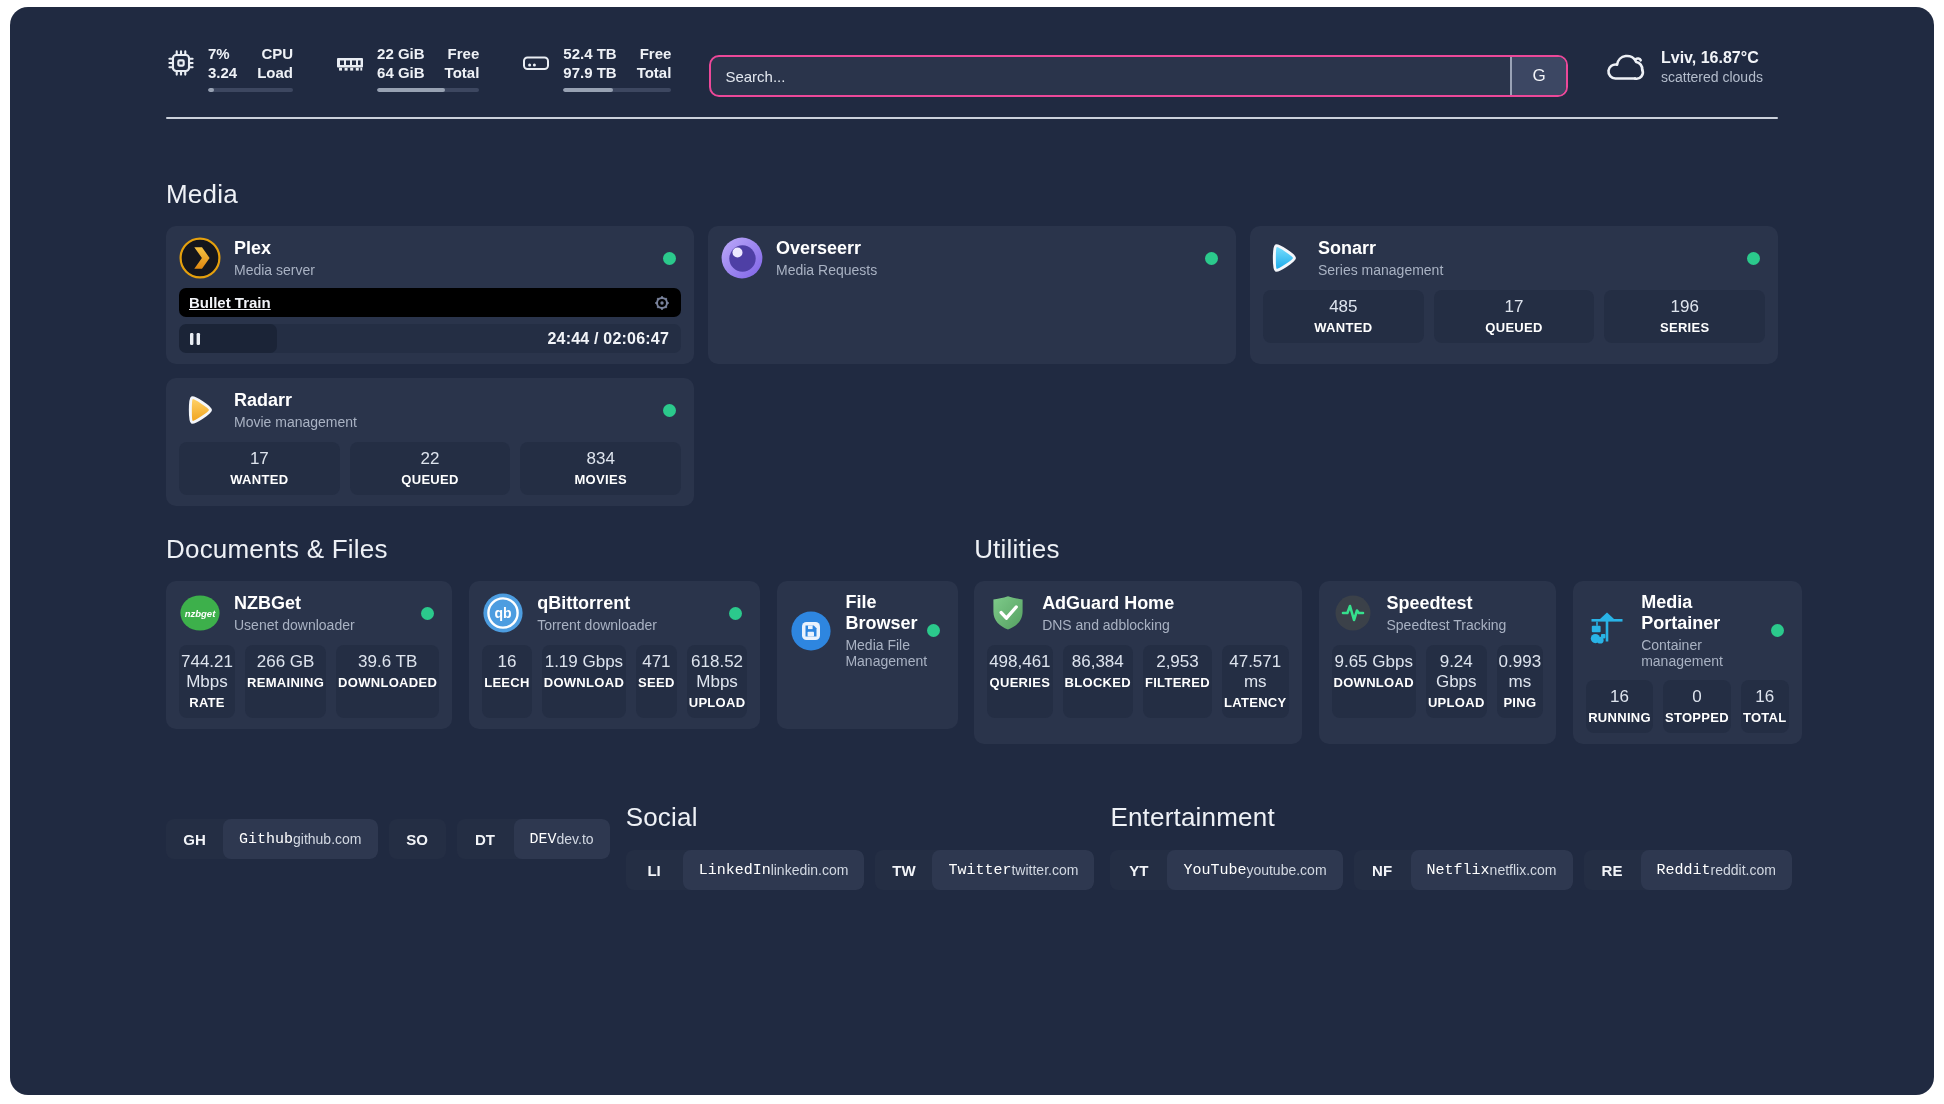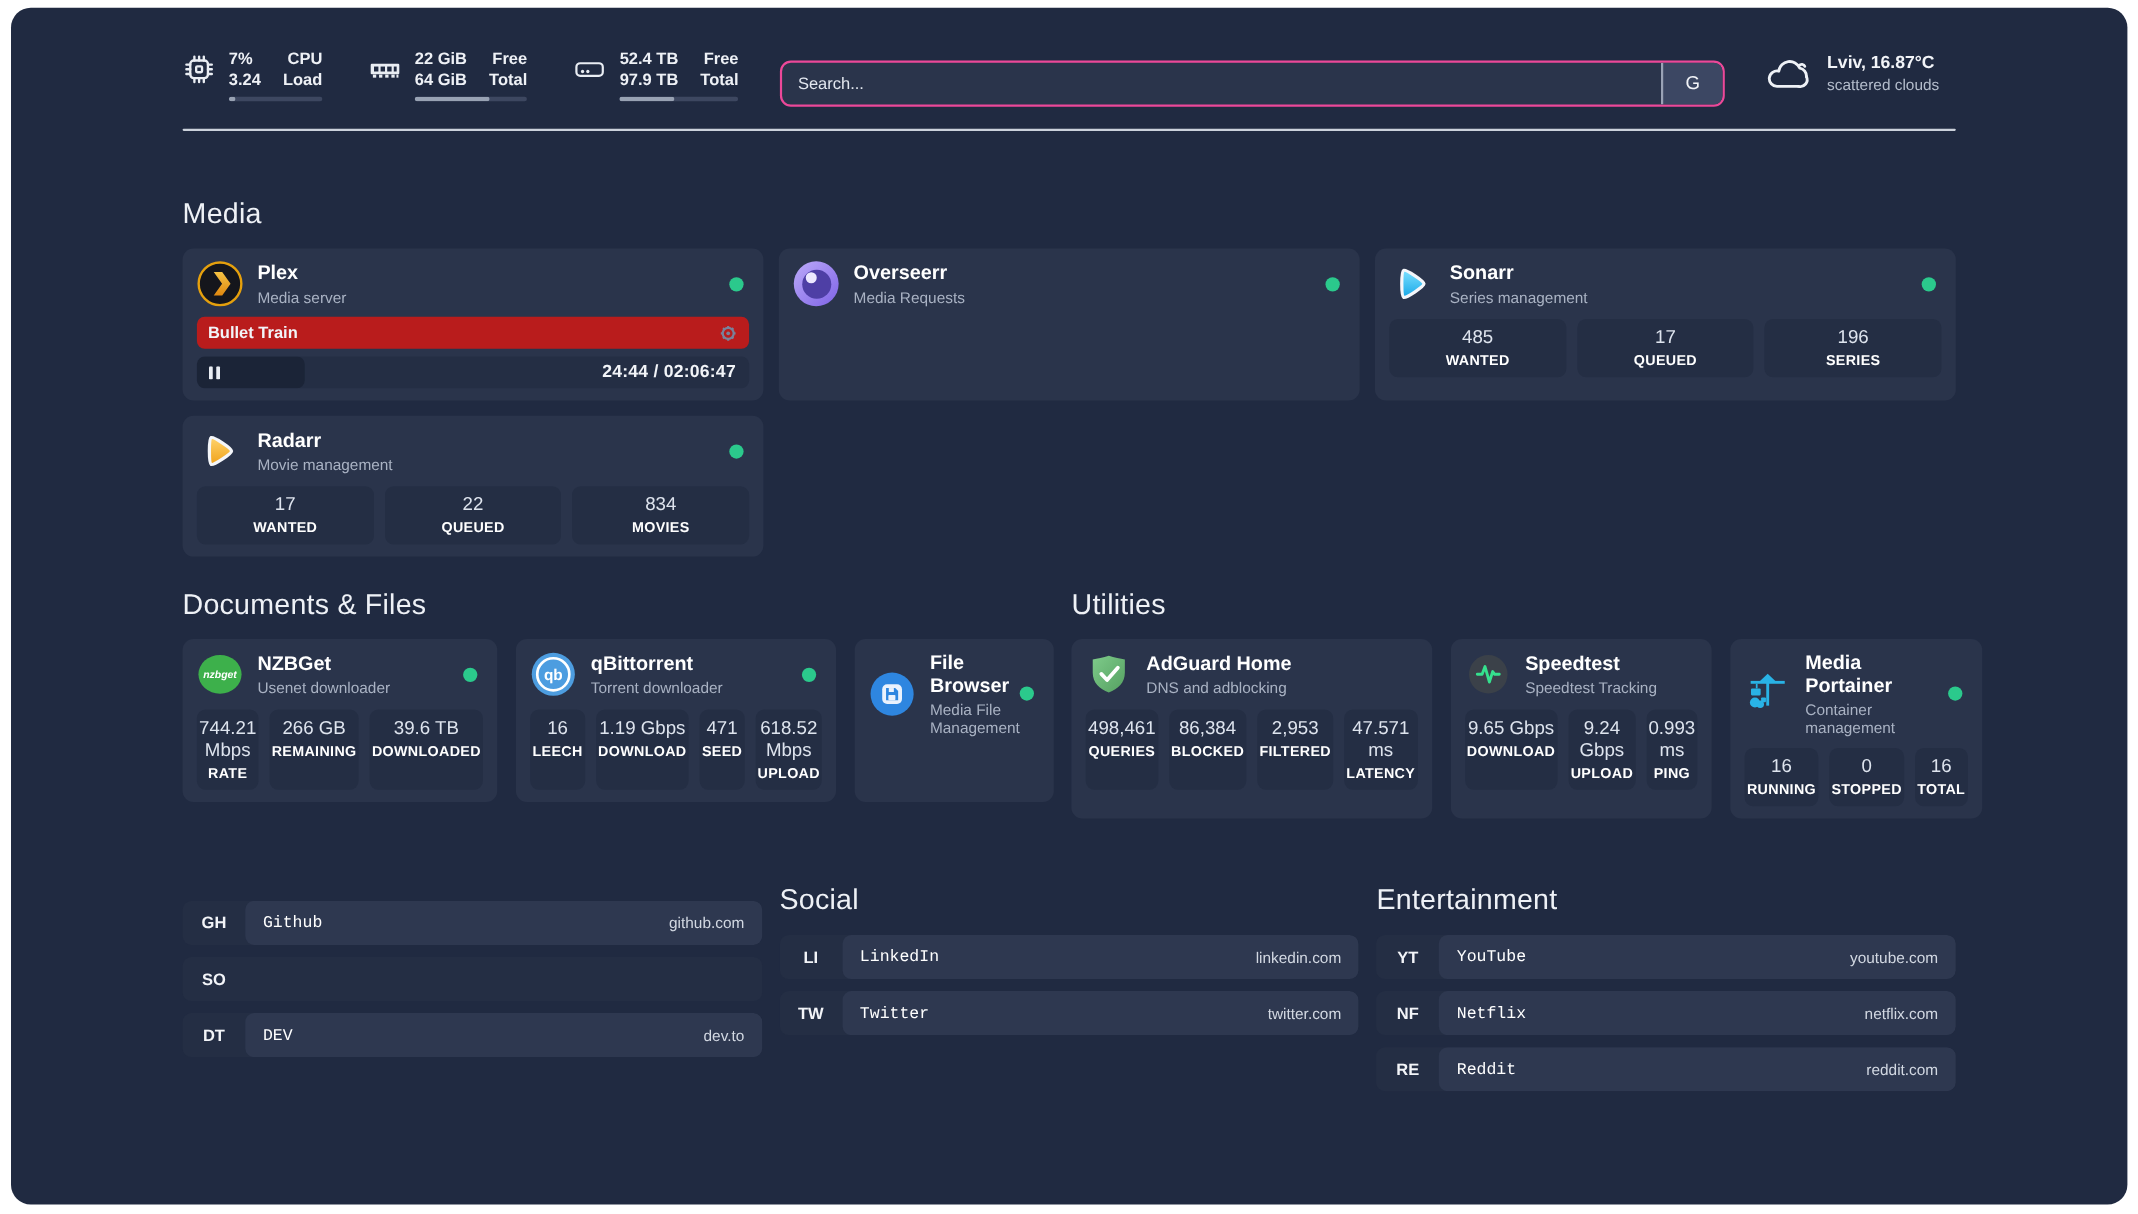--- a/index.html
+++ b/index.html
@@ -58,33 +58,33 @@
   .card-title { font-size:18px; font-weight:600; color:#fff; }
   .card-sub { font-size:14px; color:#a9b2c3; margin-top:3px; }
   .dot { width:13px; height:13px; border-radius:50%; background:#2bc98c; margin-right:5px; flex:0 0 13px; }
 
   .stats { display:flex; gap:10px; margin-top:11px; }
   .stat { flex:1; background:#242e44; border-radius:8px; text-align:center; padding:7px 2px 8px; }
   .stat-value { font-size:17px; color:#dee4ee; }
   .stat-label { font-size:13px; font-weight:700; margin-top:3px; letter-spacing:.3px; color:#fff; }
 
   
-  .np-row { margin-top:9px; background:#b91c1c; border-radius:7px; height:29px; display:flex;
-    align-items:center; padding:0 10px; font-size:15px; font-weight:600; color:#f2f4f8; }
+  .np-row { margin-top:9px; background:#000000; border-radius:7px; height:29px; display:flex;
+    align-items:center; padding:0 10px; font-size:15px; font-weight:600; color:#f2f4f8;text-decoration:underline; }
   .np-row .sp { flex:1; }
   .gear { width:18px; height:18px; }
   .progress-row { margin-top:7px; background:#242e44; border-radius:7px; height:29px; position:relative; overflow:hidden; }
   .progress-fill { position:absolute; left:0; top:0; bottom:0; background:#1b2437; border-radius:7px; }
   .pause { position:absolute; left:11px; top:50%; transform:translateY(-50%); width:11px; height:12px; }
   .progress-time { position:absolute; right:12px; top:50%; transform:translateY(-50%);
     font-size:16px; font-weight:600; color:#f2f4f8; letter-spacing:.2px; }
 
   
   .bottom-grid { display:grid; grid-template-columns:1fr 1fr 1fr; gap:16px; margin-top:58px; }
-  .link-stack { display:flex; flex-direction:column; gap:11px; margin-top:17px; }
+  .link-stack { display:flex; flex-direction:row; gap:11px; margin-top:17px; }
   .link-row { display:flex; align-items:stretch; height:40px; border-radius:8px; background:#242e44;
     overflow:hidden; cursor:pointer; }
   .link-tag { width:57px; display:flex; align-items:center; justify-content:center;
     font-size:15px; font-weight:700; color:#f2f4f8; flex:0 0 57px; }
   .link-main { flex:1; background:#2e3850; border-radius:8px; display:flex; align-items:center;
     justify-content:space-between; padding:0 16px; }
   .link-name { font-size:15px; font-weight:500; color:#fff;font-family:Liberation Mono, monospace; }
   .link-url { font-size:14px; color:#d2d8e2; }
 </style>
 </head>

